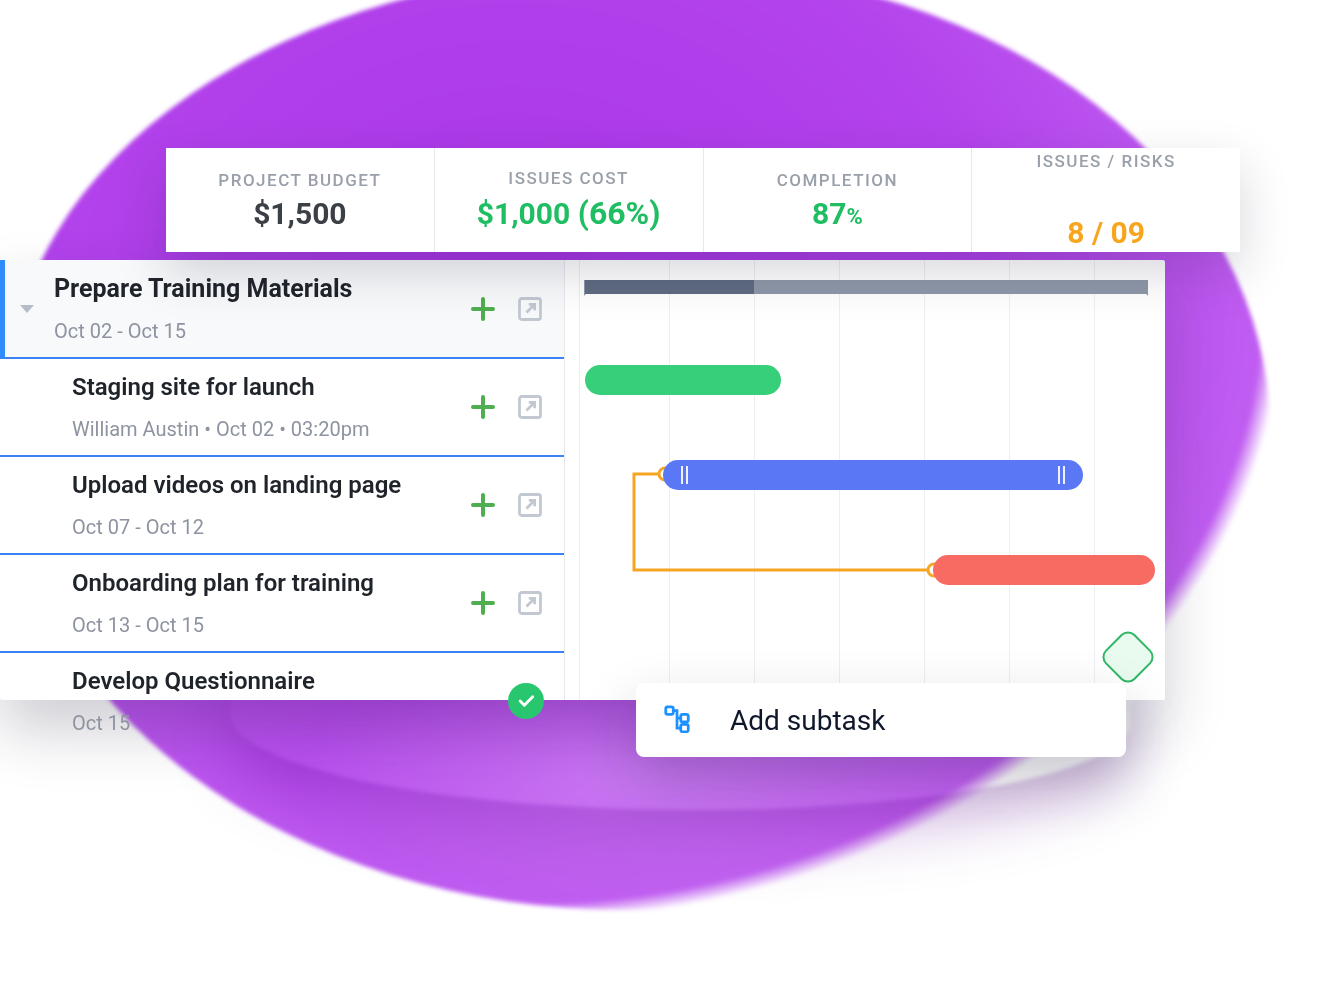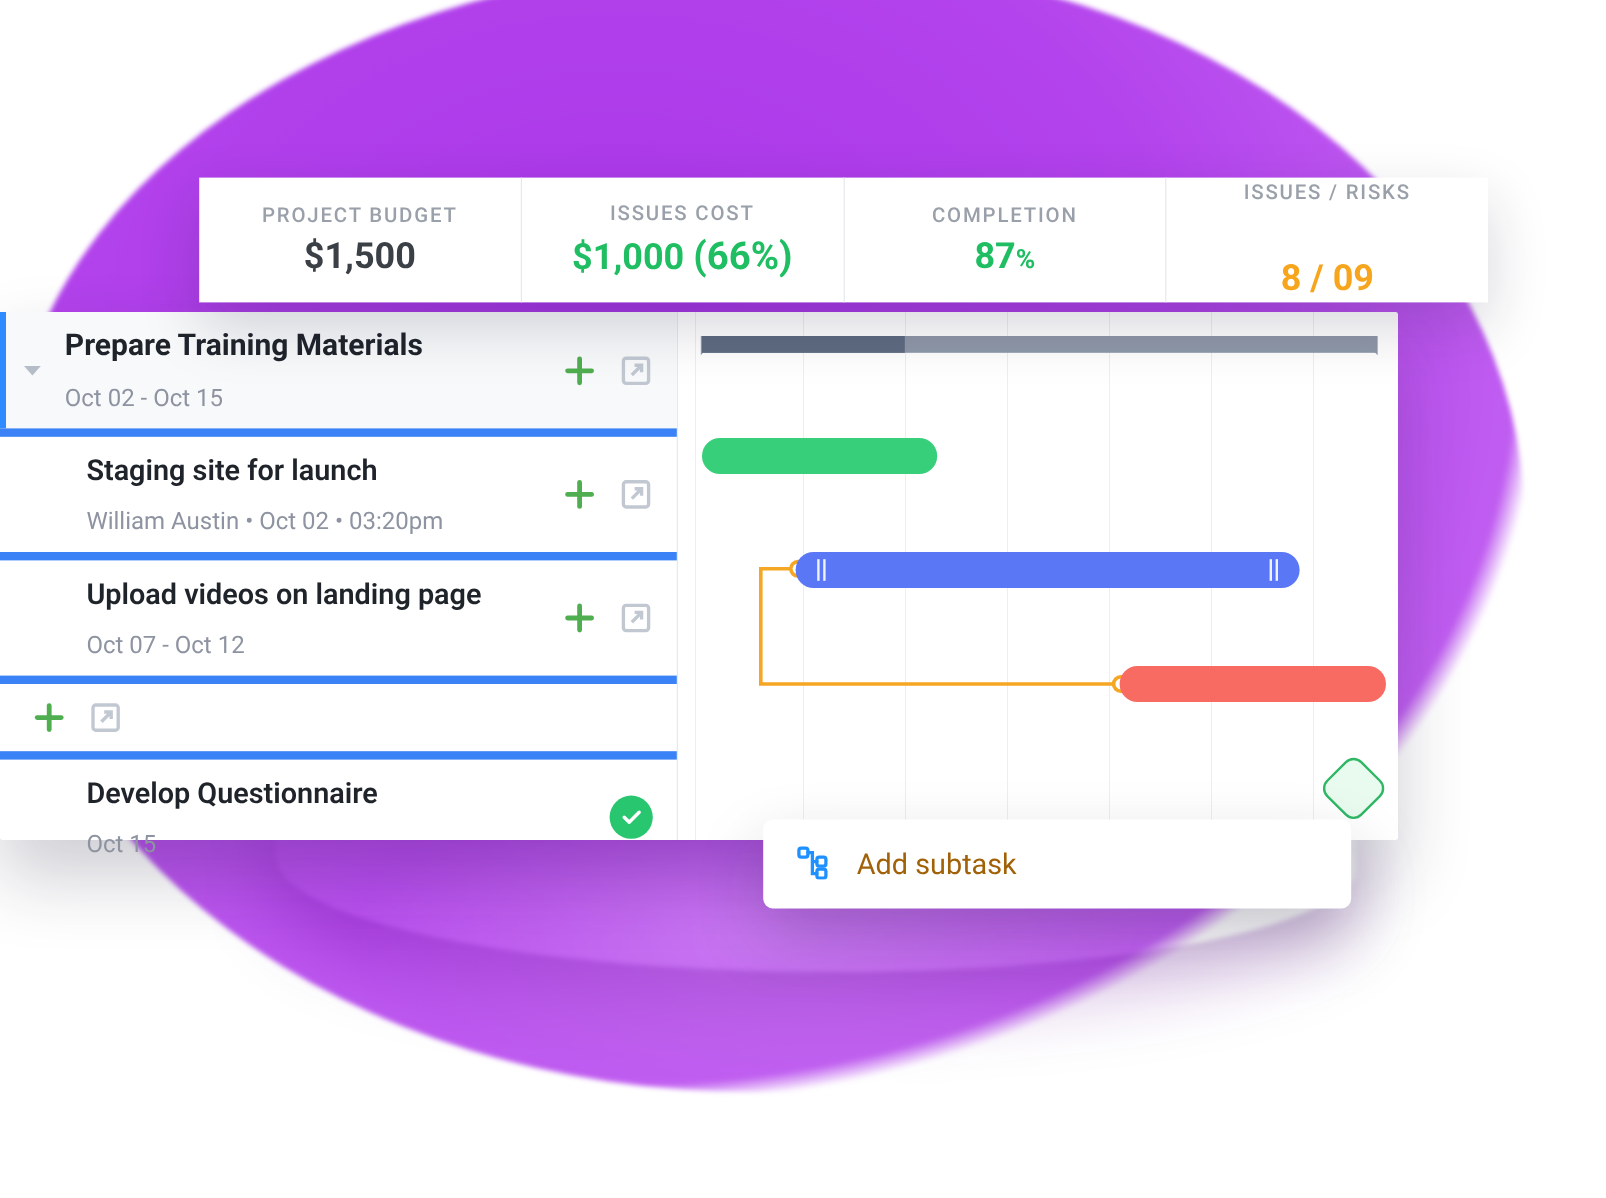--- a/index.html
+++ b/index.html
@@ -88,21 +88,21 @@
     z-index: 4;
     border-radius: 2px;
   }
   .tasks {
     width: 565px;
     border-right: 1px solid #e6e8ec;
     display: flex;
     flex-direction: column;
   }
   .task {
-    border-bottom: 7px solid #3b82f6;
+    border-bottom: 2px solid #3b82f6;
     padding: 14px 20px 14px 28px;
     display: flex;
     align-items: center;
     gap: 14px;
     position: relative;
   }
   .task.parent {
     background: #f8f9fa;
     padding-left: 20px;
   }
@@ -205,21 +205,21 @@
     left: 636px; top: 683px;
     width: 490px; height: 74px;
     background: #fff;
     border-radius: 8px;
     box-shadow: 0 24px 55px rgba(30,30,60,.22);
     display: flex; align-items: center;
     padding: 0 26px; gap: 22px;
     z-index: 6;
     cursor: pointer;
   }
-  .pop .lbl { font-size: 24px; color: #a16207; }
+  .pop .lbl { font-size: 28px; color: #0f172a; margin-left: 16px; }
   .pop svg { width: 30px; height: 30px; }
 
 </style>
 </head>
 <body>
 
 <div class="blob blob1"></div>
 
 <div class="stats">
   <div class="stat">
@@ -291,20 +291,24 @@
         <div class="open-ext">
           <svg viewBox="0 0 24 24" fill="none" stroke="#c2c8d2" stroke-width="2.4">
               <rect x="3" y="3" width="18" height="18" rx="2"></rect>
               <path d="M9 15l7-7M11 8h5v5"></path>
             </svg>
         </div>
       </div>
     </div>
 
     <div class="task">
+      <div class="txt" style="padding-left:44px">
+        <div class="title">Onboarding plan for training</div>
+        <div class="meta">Oct 13 - Oct 15</div>
+      </div>
       <div class="actions">
         <div class="plus"></div>
         <div class="open-ext">
           <svg viewBox="0 0 24 24" fill="none" stroke="#c2c8d2" stroke-width="2.4">
               <rect x="3" y="3" width="18" height="18" rx="2"></rect>
               <path d="M9 15l7-7M11 8h5v5"></path>
             </svg>
         </div>
       </div>
     </div>

